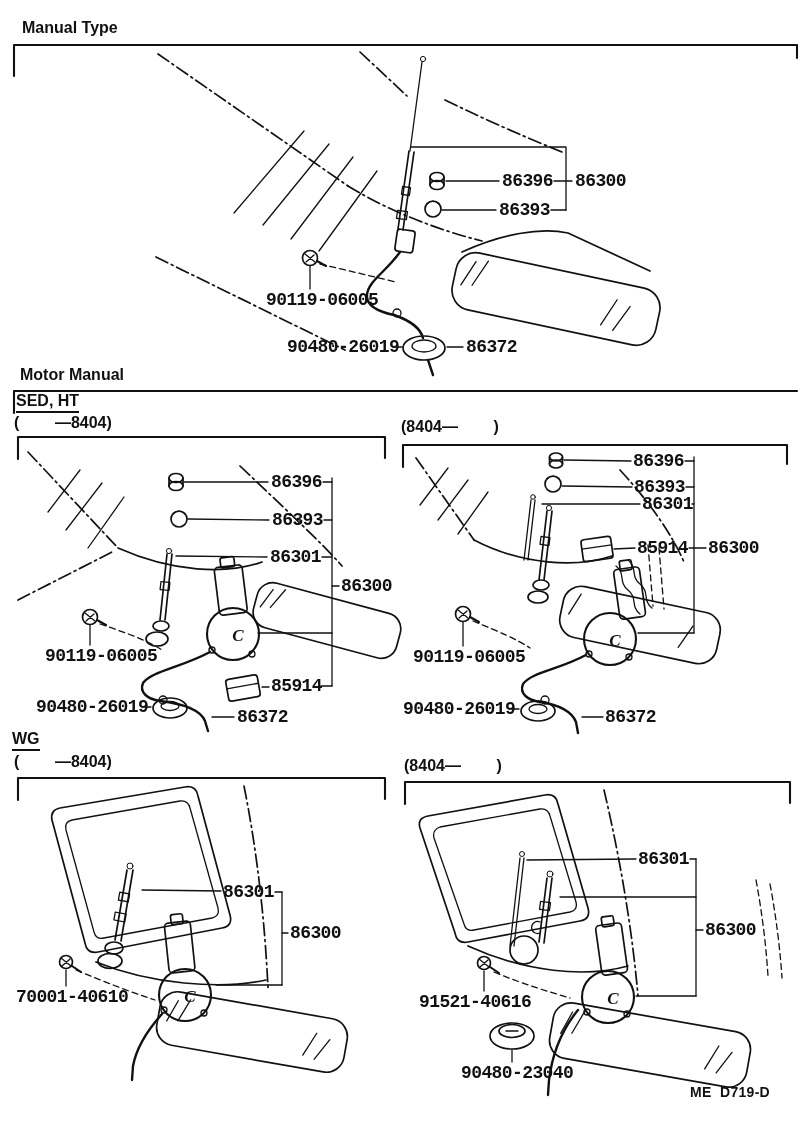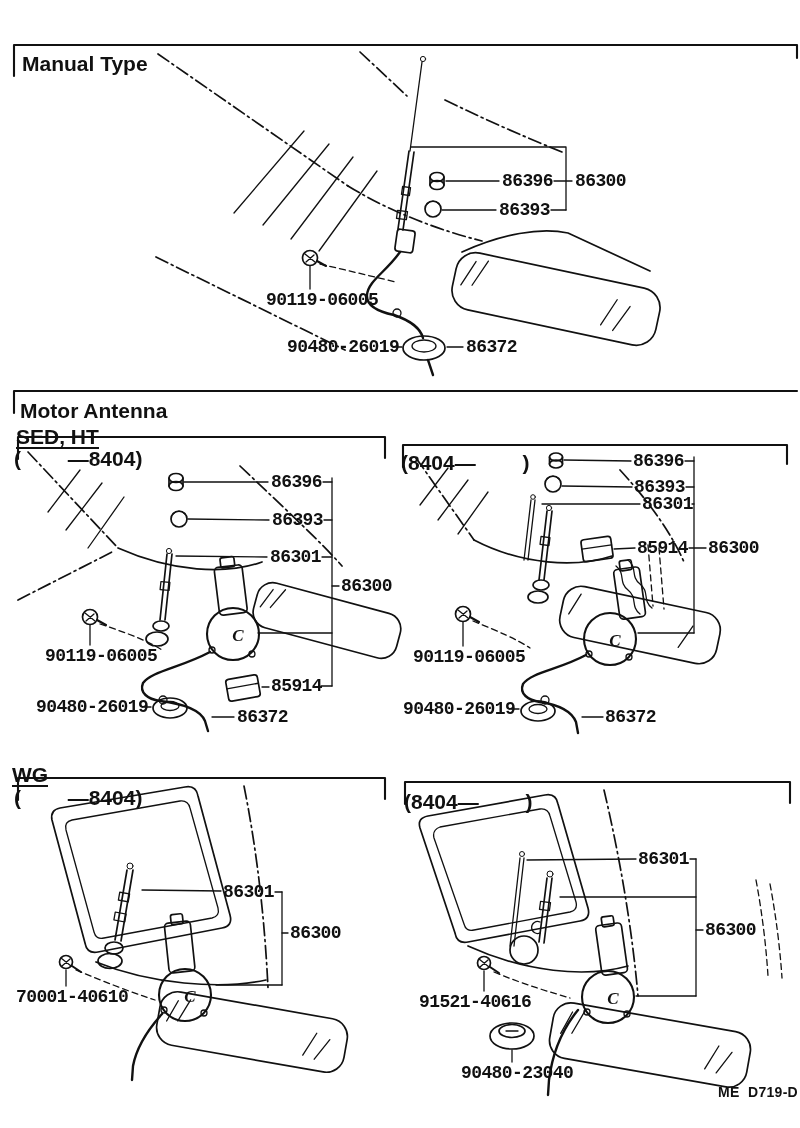--- a/index.html
+++ b/index.html
@@ -10,21 +10,21 @@
   svg.art path, svg.art rect, svg.art circle, svg.art ellipse { stroke:#111; fill:none; stroke-linecap:round; stroke-linejoin:round; }
   .w1  { stroke-width:1.3; }
   .w16 { stroke-width:1.7; }
   .w2  { stroke-width:2.1; }
   .w22 { stroke-width:2.4; }
   .dd  { stroke-dasharray:13 4 2 4; }
   .dsh { stroke-dasharray:6 4; }
   .fill { fill:#111; stroke:none; }
   .cmark { fill:#111; stroke:none; font-family:"Liberation Serif",serif; font-style:italic; font-weight:700; font-size:17px; text-anchor:middle; }
   .lbl { position:absolute; font-weight:700; font-size:18px; line-height:18px; letter-spacing:-0.6px; white-space:pre;font-family:Liberation Mono, monospace; }
-  .hdr { position:absolute; font-weight:700; font-size:21px; line-height:18px; white-space:pre;margin-top:36px; }
+  .hdr { position:absolute; font-weight:700; font-size:16px; line-height:18px; white-space:pre; }
   .hdr.u { border-bottom:2.5px solid #111; padding-bottom:1px; }
   .footer { position:absolute; font-weight:700; font-size:14px; line-height:16px; white-space:pre; letter-spacing:0.3px; }
 </style>
 </head>
 <body>
 
 <div id="stage">
 
   <svg class="art" width="800" height="1128" viewBox="0 0 800 1128">
 
@@ -338,21 +338,21 @@
         <path class="w1" d="M696,859 L696,996"></path>
         <path class="w1" d="M696,930 L703,930"></path>
         <path class="w1" d="M636,996 L696,996"></path>
         <path class="w1" d="M484,971 L484,991"></path>
         <path class="w1" d="M512,1050 L512,1062"></path>
       </g>
     </g>
   </svg>
 
   <div class="hdr" style="left:22px;top:19px">Manual Type</div>
-  <div class="hdr" style="left:20px;top:366px">Motor Antenna</div>
+  <div class="hdr" style="left:20px;top:366px">Motor Manual</div>
   <div class="hdr u" style="left:16px;top:392px">SED, HT</div>
   <div class="hdr" style="left:14px;top:414px">(        —8404)</div>
   <div class="hdr" style="left:401px;top:418px">(8404—        )</div>
   <div class="hdr u" style="left:12px;top:730px">WG</div>
   <div class="hdr" style="left:14px;top:753px">(        —8404)</div>
   <div class="hdr" style="left:404px;top:757px">(8404—        )</div>
 
   <div class="lbl" style="left:502px;top:172px">86396</div>
   <div class="lbl" style="left:575px;top:172px">86300</div>
   <div class="lbl" style="left:499px;top:201px">86393</div>
@@ -380,15 +380,15 @@
 
   <div class="lbl" style="left:223px;top:883px">86301</div>
   <div class="lbl" style="left:290px;top:924px">86300</div>
   <div class="lbl" style="left:16px;top:988px">70001-40610</div>
 
   <div class="lbl" style="left:638px;top:850px">86301</div>
   <div class="lbl" style="left:705px;top:921px">86300</div>
   <div class="lbl" style="left:419px;top:993px">91521-40616</div>
   <div class="lbl" style="left:461px;top:1064px">90480-23040</div>
 
-  <div class="footer" style="left:718px;top:1084px">ME  D719-D</div>
+  <div class="footer" style="left:690px;top:1084px">ME  D719-D</div>
 
 </div>
 
 </body></html>

